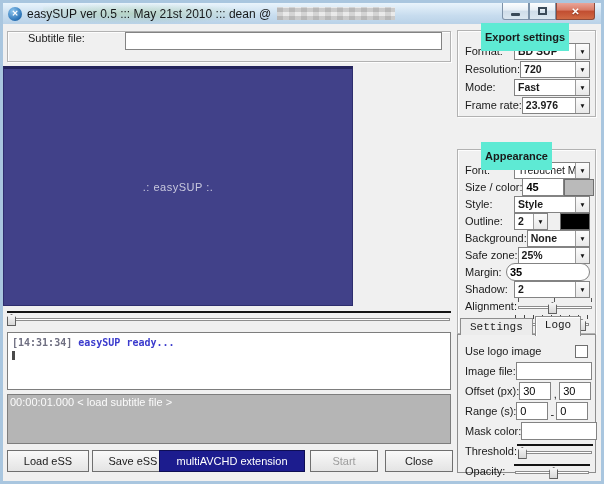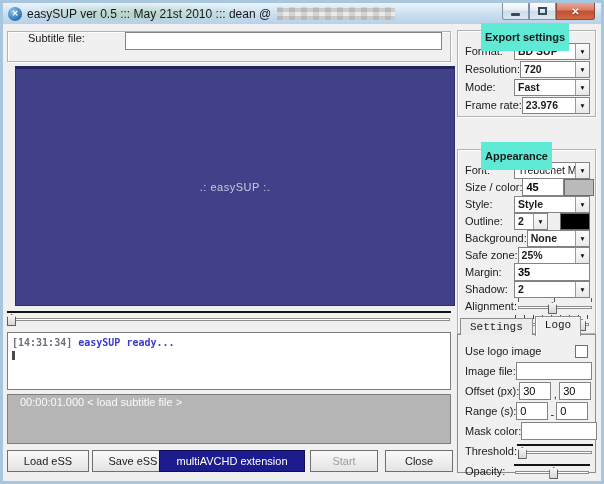--- a/index.html
+++ b/index.html
@@ -32,21 +32,21 @@
   .legend { position:absolute; top:-8px; left:23px; background:#5eead4; padding:8px 4px; font-weight:bold; }
 
   .txt { border:1px solid #838383; background:#fff; height:18px; font-family:"Liberation Sans",sans-serif; font-size:11px; padding:0 3px; outline:none; }
   .bold { font-weight:bold; }
 
   
   .subtitle-group { left:4px; top:7px; width:444px; height:31px; display:flex; align-items:flex-start; padding:0 8px 0 20px;gap:32px; }
   .subtitle-group .txt { flex:1; margin-left:8px; }
 
   
-  .preview { position:absolute; left:12px; top:42px; width:440px; height:240px; background:#414189; border:1px solid #2e2e6e; border-top:3px solid #24245c; display:flex; align-items:center; justify-content:center; }
+  .preview { position:absolute; left:0; top:42px; width:350px; height:240px; background:#414189; border:1px solid #2e2e6e; border-top:3px solid #24245c; display:flex; align-items:center; justify-content:center; }
   .preview-text { color:#c9c9de; font-size:11px; letter-spacing:.5px; }
 
   
   .slider { position:relative; height:16px; }
   .darkbar { position:absolute; left:0; right:0; top:1px; height:2px; background:#141414; }
   .groove { position:absolute; left:1px; right:1px; top:8px; height:3px; background:#fff; border:1px solid #8d8d8d; }
   .thumb { position:absolute; top:4px; width:9px; height:12px; background:linear-gradient(#f6f6f6,#d8d8d8); border:1px solid #5f5f5f; clip-path:polygon(50% 0,100% 26%,100% 100%,0 100%,0 26%); }
   .ticks3 { position:absolute; left:1px; right:1px; top:0; height:4px;
     background-image:linear-gradient(#555,#555),linear-gradient(#555,#555),linear-gradient(#555,#555);
     background-size:1px 4px,1px 4px,1px 4px; background-position:0 0,50% 0,100% 0; background-repeat:no-repeat; }
@@ -55,21 +55,21 @@
 
   .pos-slider { position:absolute; left:4px; top:286px; width:444px; height:18px; }
 
   
   .log-box { position:absolute; left:4px; top:308px; width:444px; height:58px; background:#fff; border:1px solid #7d7d7d; padding:3px 4px; font-family:"DejaVu Sans Mono",monospace; font-size:10px; line-height:13px; }
   .log-ts { color:#6e6e80; font-weight:bold; }
   .log-msg { color:#3a3acd; font-weight:bold; }
   .caret { width:3px; height:9px; background:#4a4a4a; margin-top:2px; }
 
   
-  .timeline { position:absolute; left:4px; top:370px; width:444px; height:50px; background:#b5b5b5; border:1px solid #7d7d7d; padding:1px 12px; color:#fbfbfb; }
+  .timeline { position:absolute; left:4px; top:370px; width:444px; height:50px; background:#b5b5b5; border:1px solid #7d7d7d; padding:1px 2px; color:#fbfbfb; }
 
   
   .btn { position:absolute; top:426px; height:22px; border:1px solid #6f6f6f; background:linear-gradient(#f9f9f9,#e4e4e4); font-family:"Liberation Sans",sans-serif; font-size:11px; display:flex; align-items:center; justify-content:center; cursor:default; }
   .btn-load { left:4px; width:82px; }
   .btn-save { left:89px; width:82px; }
   .btn-multi { left:156px; width:146px; background:#1c1c8e; color:#fff; border-color:#0e0e54; }
   .btn-start { left:307px; width:68px; color:#9d9d9d; }
   .btn-close { left:382px; width:68px; }
 
   
@@ -241,21 +241,21 @@
       <div class="row">
         <span class="lbl">Safe zone:</span>
         <div class="combo">
           <span class="cval bold">25%</span>
           <span class="cbtn"></span>
         </div>
       </div>
 
       <div class="row">
         <span class="lbl">Margin:</span>
-        <input class="txt bold" style="width: 76px;" value="35">
+        <input class="txt bold" style="width: 84px; border-radius: 9px;" value="35">
       </div>
 
       <div class="row">
         <span class="lbl">Shadow:</span>
         <div class="combo">
           <span class="cval bold">2</span>
           <span class="cbtn"></span>
         </div>
       </div>
 

